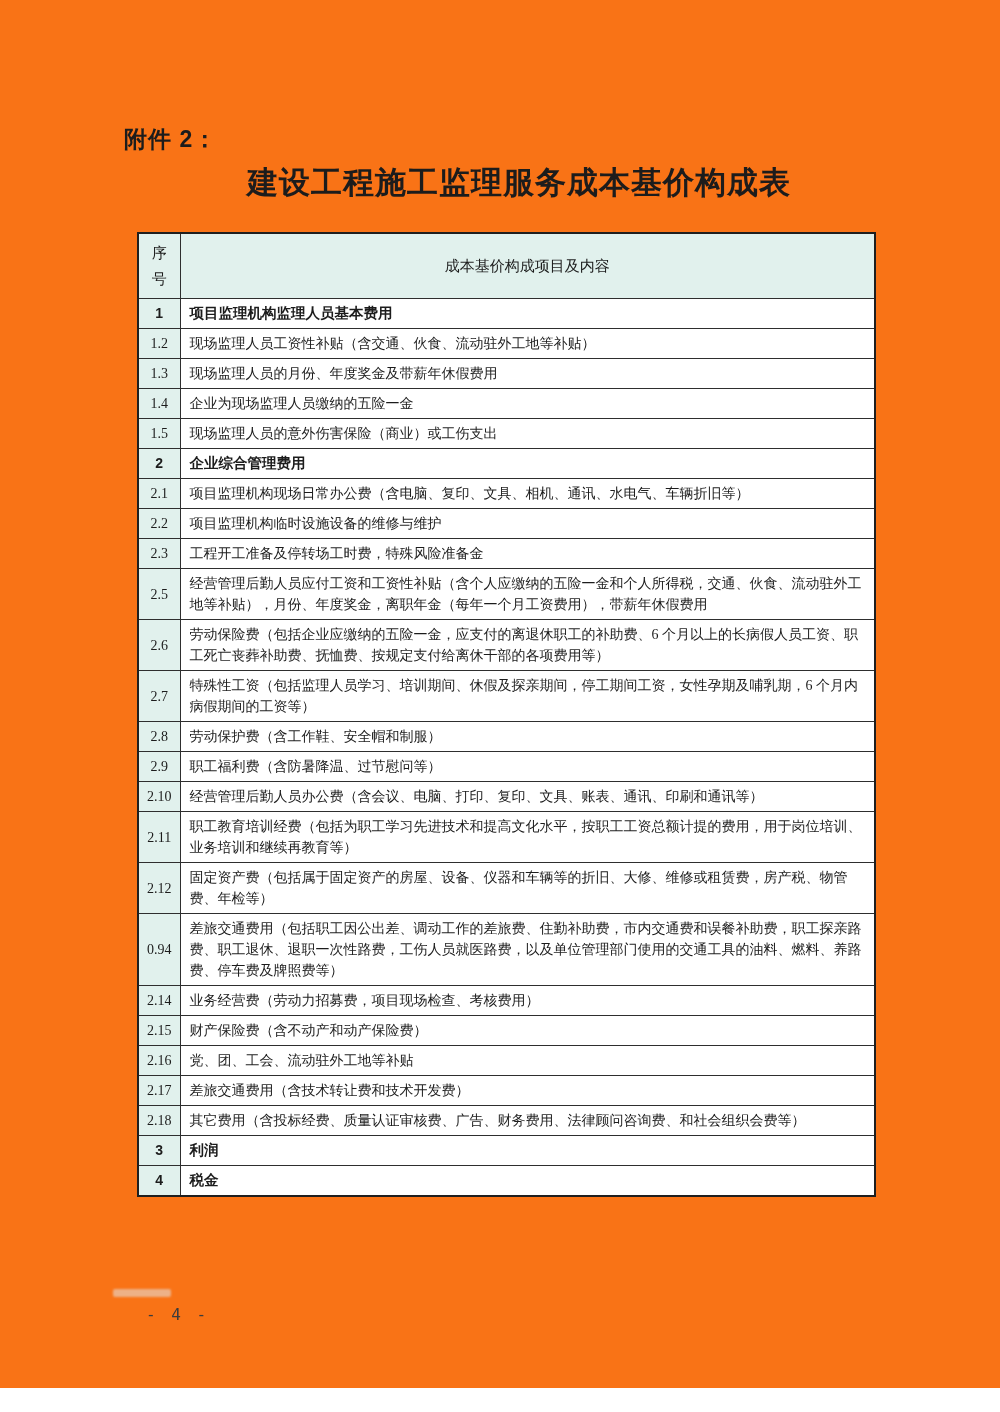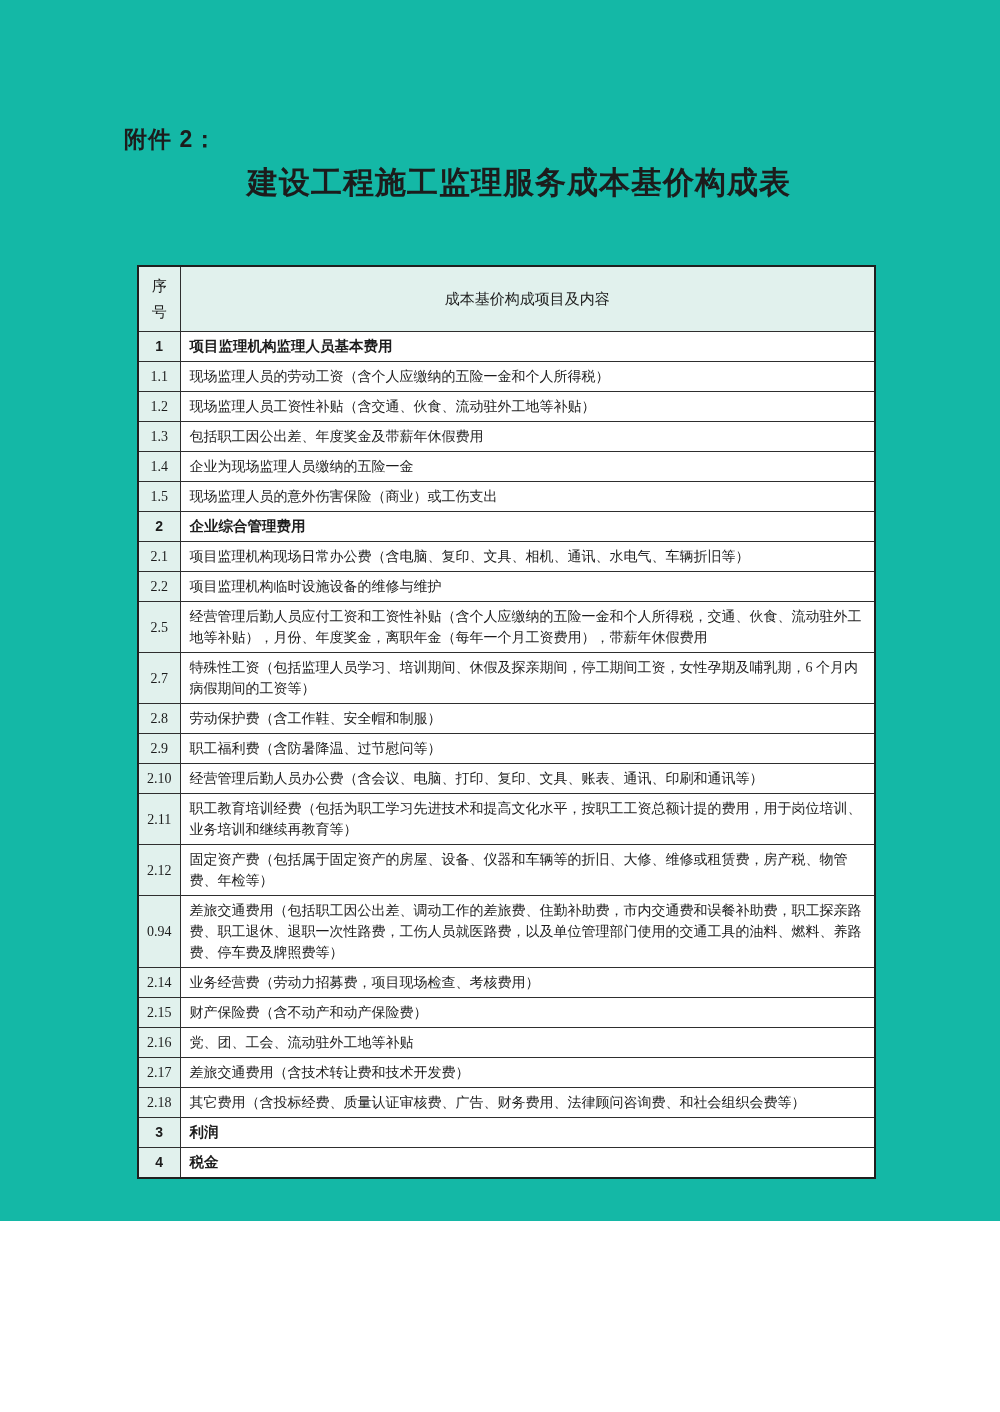--- a/index.html
+++ b/index.html
@@ -1,20 +1,20 @@
 <!DOCTYPE html>
 <html><head>
 <meta charset="utf-8">
 <style>
   html, body { margin: 0; padding: 0; background: #ffffff; }
   .page {
     position: relative;
     width: 1000px;
-    height: 1221px;
-    background: #14b8a6;
+    height: 1388px;
+    background: #f97316;
     overflow: hidden;
     font-family: "Liberation Serif", "DejaVu Serif", serif;
     color: #1c1c1c;
   }
   .attachment {
     position: absolute;
     left: 124px;
     top: 124px;
     font-size: 23px;
     font-weight: 700;
@@ -34,21 +34,20 @@
     padding-left: 38px;
   }
   table.cost-table {
     position: absolute;
     left: 137px;
     top: 232px;
     width: 739px;
     border-collapse: collapse;
     border: 2px solid #1f1f1f;
     table-layout: fixed;
-    margin-top: 33px;
   }
   .cost-table th, .cost-table td {
     border: 1px solid #2e2e2e;
   }
   .cost-table col.c-no { width: 42px; }
   .cost-table thead th {
     background: #e1f1ed;
     font-weight: 400;
     font-size: 15px;
     height: 62px;
@@ -130,33 +129,29 @@
         </th>
         <th>成本基价构成项目及内容</th>
       </tr>
     </thead>
     <tbody>
     <tr class="section">
       <td class="no-cell">1</td>
       <td class="content-cell">项目监理机构监理人员基本费用</td>
     </tr>
 
-    <tr>
-      <td class="no-cell">1.1</td>
-      <td class="content-cell">现场监理人员的劳动工资（含个人应缴纳的五险一金和个人所得税）</td>
-    </tr>
 
     <tr>
       <td class="no-cell">1.2</td>
       <td class="content-cell">现场监理人员工资性补贴（含交通、伙食、流动驻外工地等补贴）</td>
     </tr>
 
     <tr>
       <td class="no-cell">1.3</td>
-      <td class="content-cell">包括职工因公出差、年度奖金及带薪年休假费用</td>
+      <td class="content-cell">现场监理人员的月份、年度奖金及带薪年休假费用</td>
     </tr>
 
     <tr>
       <td class="no-cell">1.4</td>
       <td class="content-cell">企业为现场监理人员缴纳的五险一金</td>
     </tr>
 
     <tr>
       <td class="no-cell">1.5</td>
       <td class="content-cell">现场监理人员的意外伤害保险（商业）或工伤支出</td>
@@ -171,27 +166,35 @@
     <tr>
       <td class="no-cell">2.1</td>
       <td class="content-cell">项目监理机构现场日常办公费（含电脑、复印、文具、相机、通讯、水电气、车辆折旧等）</td>
     </tr>
 
     <tr>
       <td class="no-cell">2.2</td>
       <td class="content-cell">项目监理机构临时设施设备的维修与维护</td>
     </tr>
 
+    <tr>
+      <td class="no-cell">2.3</td>
+      <td class="content-cell">工程开工准备及停转场工时费，特殊风险准备金</td>
+    </tr>
 
 
     <tr>
       <td class="no-cell">2.5</td>
       <td class="content-cell">经营管理后勤人员应付工资和工资性补贴（含个人应缴纳的五险一金和个人所得税，交通、伙食、流动驻外工地等补贴），月份、年度奖金，离职年金（每年一个月工资费用），带薪年休假费用</td>
     </tr>
 
+    <tr>
+      <td class="no-cell">2.6</td>
+      <td class="content-cell">劳动保险费（包括企业应缴纳的五险一金，应支付的离退休职工的补助费、6 个月以上的长病假人员工资、职工死亡丧葬补助费、抚恤费、按规定支付给离休干部的各项费用等）</td>
+    </tr>
 
     <tr>
       <td class="no-cell">2.7</td>
       <td class="content-cell">特殊性工资（包括监理人员学习、培训期间、休假及探亲期间，停工期间工资，女性孕期及哺乳期，6 个月内病假期间的工资等）</td>
     </tr>
 
     <tr>
       <td class="no-cell">2.8</td>
       <td class="content-cell">劳动保护费（含工作鞋、安全帽和制服）</td>
     </tr>

